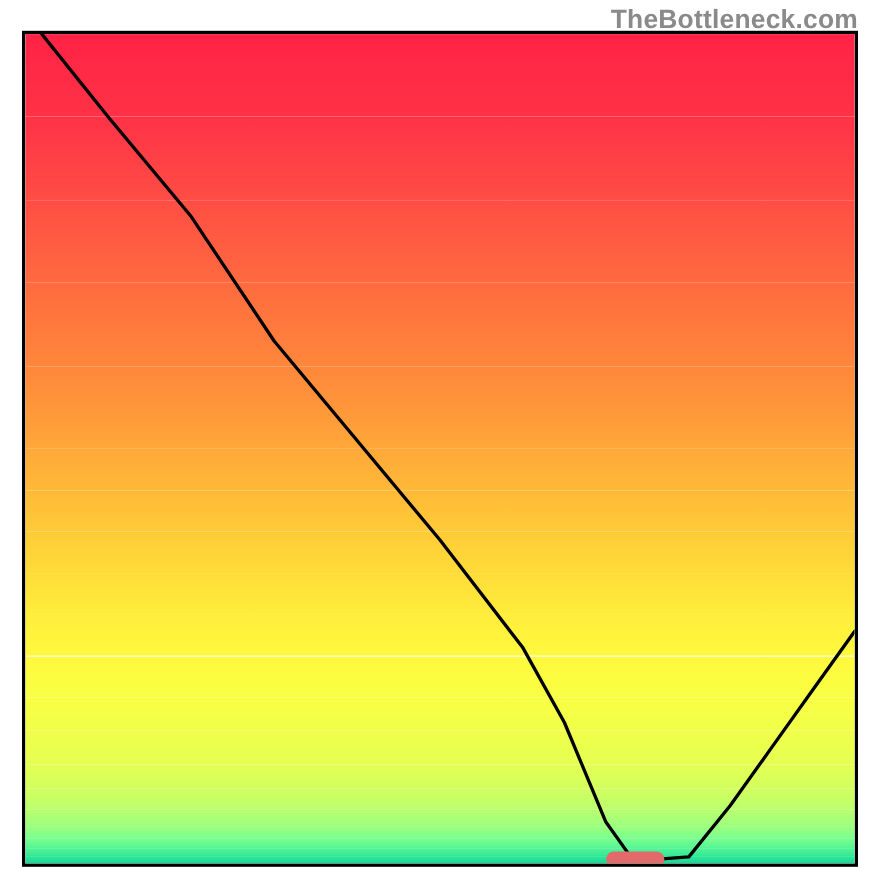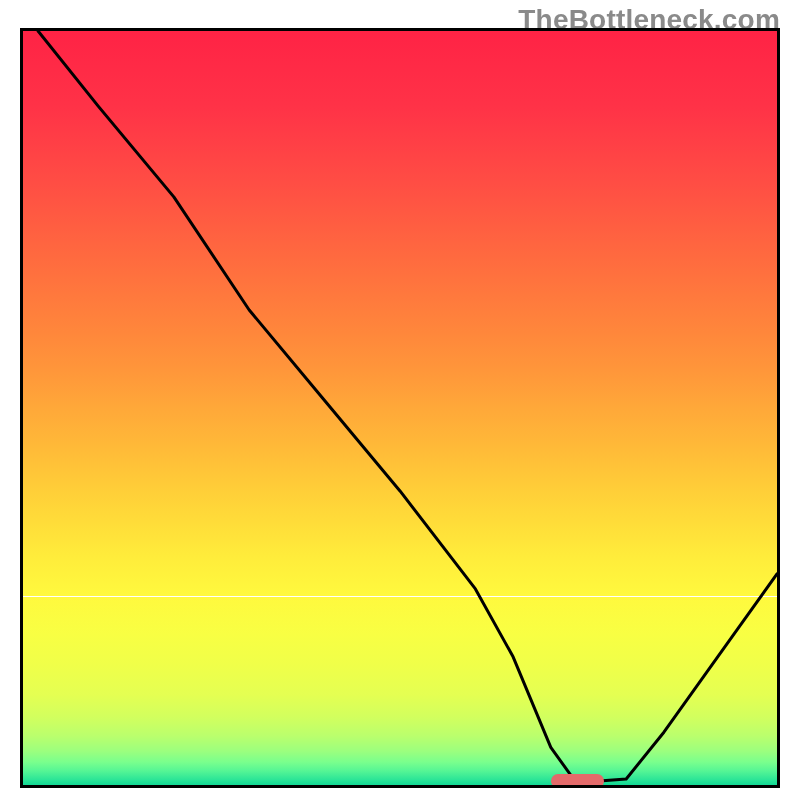--- a/index.html
+++ b/index.html
@@ -42,21 +42,21 @@
   .marker {
     position: absolute;
     background: #e36a6a;
     border-radius: 8px;
   }
   .watermark {
     position: absolute;
     top: 4px;
     right: 20px;
     font-family: Arial, Helvetica, sans-serif;
-    font-size: 28px;
+    font-size: 24px;
     font-weight: 600;
     color: #8a8a8a;
     letter-spacing: 0.2px;
     margin-left: 36px;
   }
 </style>
 </head>
 <body>
 
 <div class="frame">

